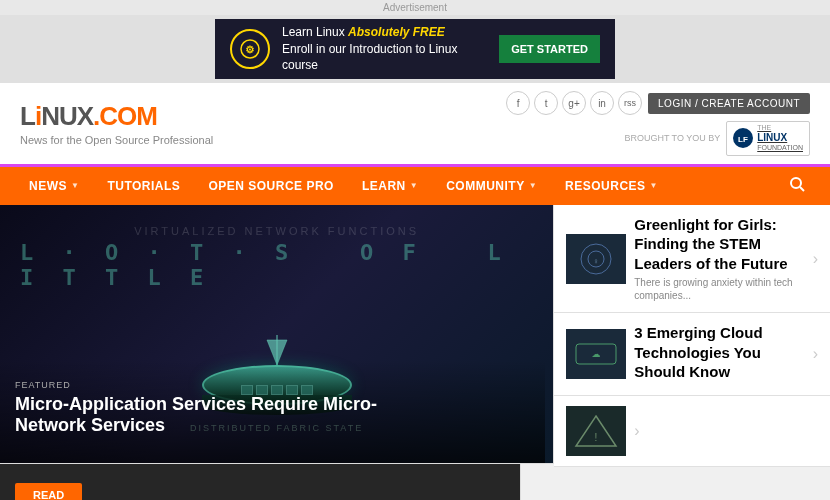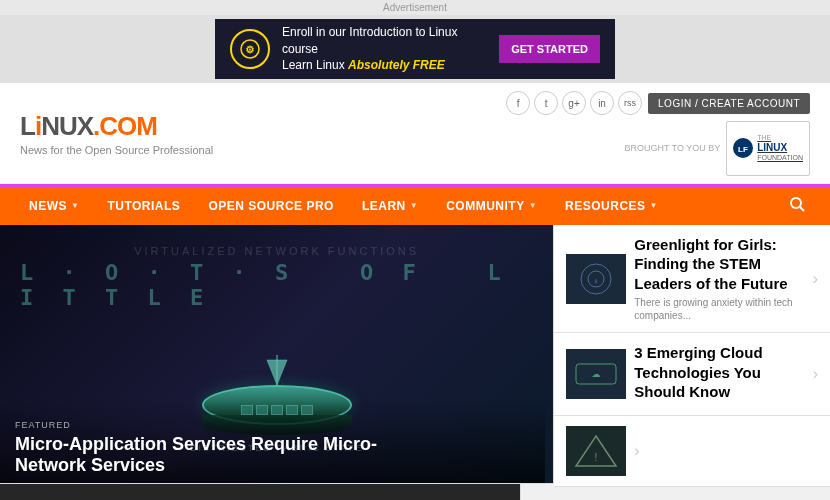--- a/index.html
+++ b/index.html
@@ -36,21 +36,21 @@
       font-size: 16px;
       flex-shrink: 0;
     }
     .ad-text {
       color: white;
       font-size: 12px;
       line-height: 1.4;
       flex: 1;
     }
     .ad-cta {
-      background: #a21caf;
+      background: #15803d;
       color: white;
       font-size: 11px;
       font-weight: bold;
       padding: 8px 12px;
       border: none;
       cursor: pointer;
       white-space: nowrap;
     }
 
     
@@ -118,21 +118,21 @@
       gap: 6px;
       font-size: 9px;
       color: #aaa;
       text-transform: uppercase;
     }
     .linux-foundation-logo {
       display: flex;
       align-items: center;
       gap: 4px;
       border: 1px solid #ccc;
-      padding: 12px 6px;
+      padding: 2px 6px;
       border-radius: 2px;
     }
     .lf-icon {
       width: 20px;
       height: 20px;
       background: #003366;
       border-radius: 50%;
       display: flex;
       align-items: center;
       justify-content: center;
@@ -231,21 +231,21 @@
       margin-top: 8px;
       text-transform: uppercase;
     }
     
     .featured-overlay {
       position: absolute;
       bottom: 0;
       left: 0;
       right: 8px;
       background: linear-gradient(transparent, rgba(0,0,0,0.7));
-      padding: 20px 15px 6px;
+      padding: 20px 15px 26px;
     }
     .featured-label {
       color: #aaa;
       font-size: 9px;
       text-transform: uppercase;
       letter-spacing: 1px;
       margin-bottom: 4px;
     }
     .featured-title {
       color: white;
@@ -335,22 +335,22 @@
 </div>
 <div style="background:#e0e0e0; padding:4px 0; display:flex; justify-content:center;">
   <div class="ad-banner">
     <div class="ad-icon">
       <svg width="22" height="22" viewBox="0 0 22 22">
         <circle cx="11" cy="11" r="9" fill="none" stroke="#ffd700" stroke-width="1.5"></circle>
         <text x="11" y="15" text-anchor="middle" fill="#ffd700" font-size="10" font-weight="bold">⚙</text>
       </svg>
     </div>
     <div class="ad-text">
+      <div><span>Learn Linux </span><span style="color:#ffd700; font-style:italic; font-weight:bold;">Absolutely FREE</span></div>
       <div>Enroll in our Introduction to Linux course</div>
-      <div><span>Learn Linux </span><span style="color:#ffd700; font-style:italic; font-weight:bold;">Absolutely FREE</span></div>
     </div>
     <button class="ad-cta">GET STARTED</button>
   </div>
 </div>
 
 <div class="header">
   <div class="logo-area">
     <div class="logo">
       <span style="color:#555;">L<span style="color:#ff6600">i</span>NUX</span><span style="color:#ff6600">.</span><span style="color:#ff6600">COM</span>
     </div>

